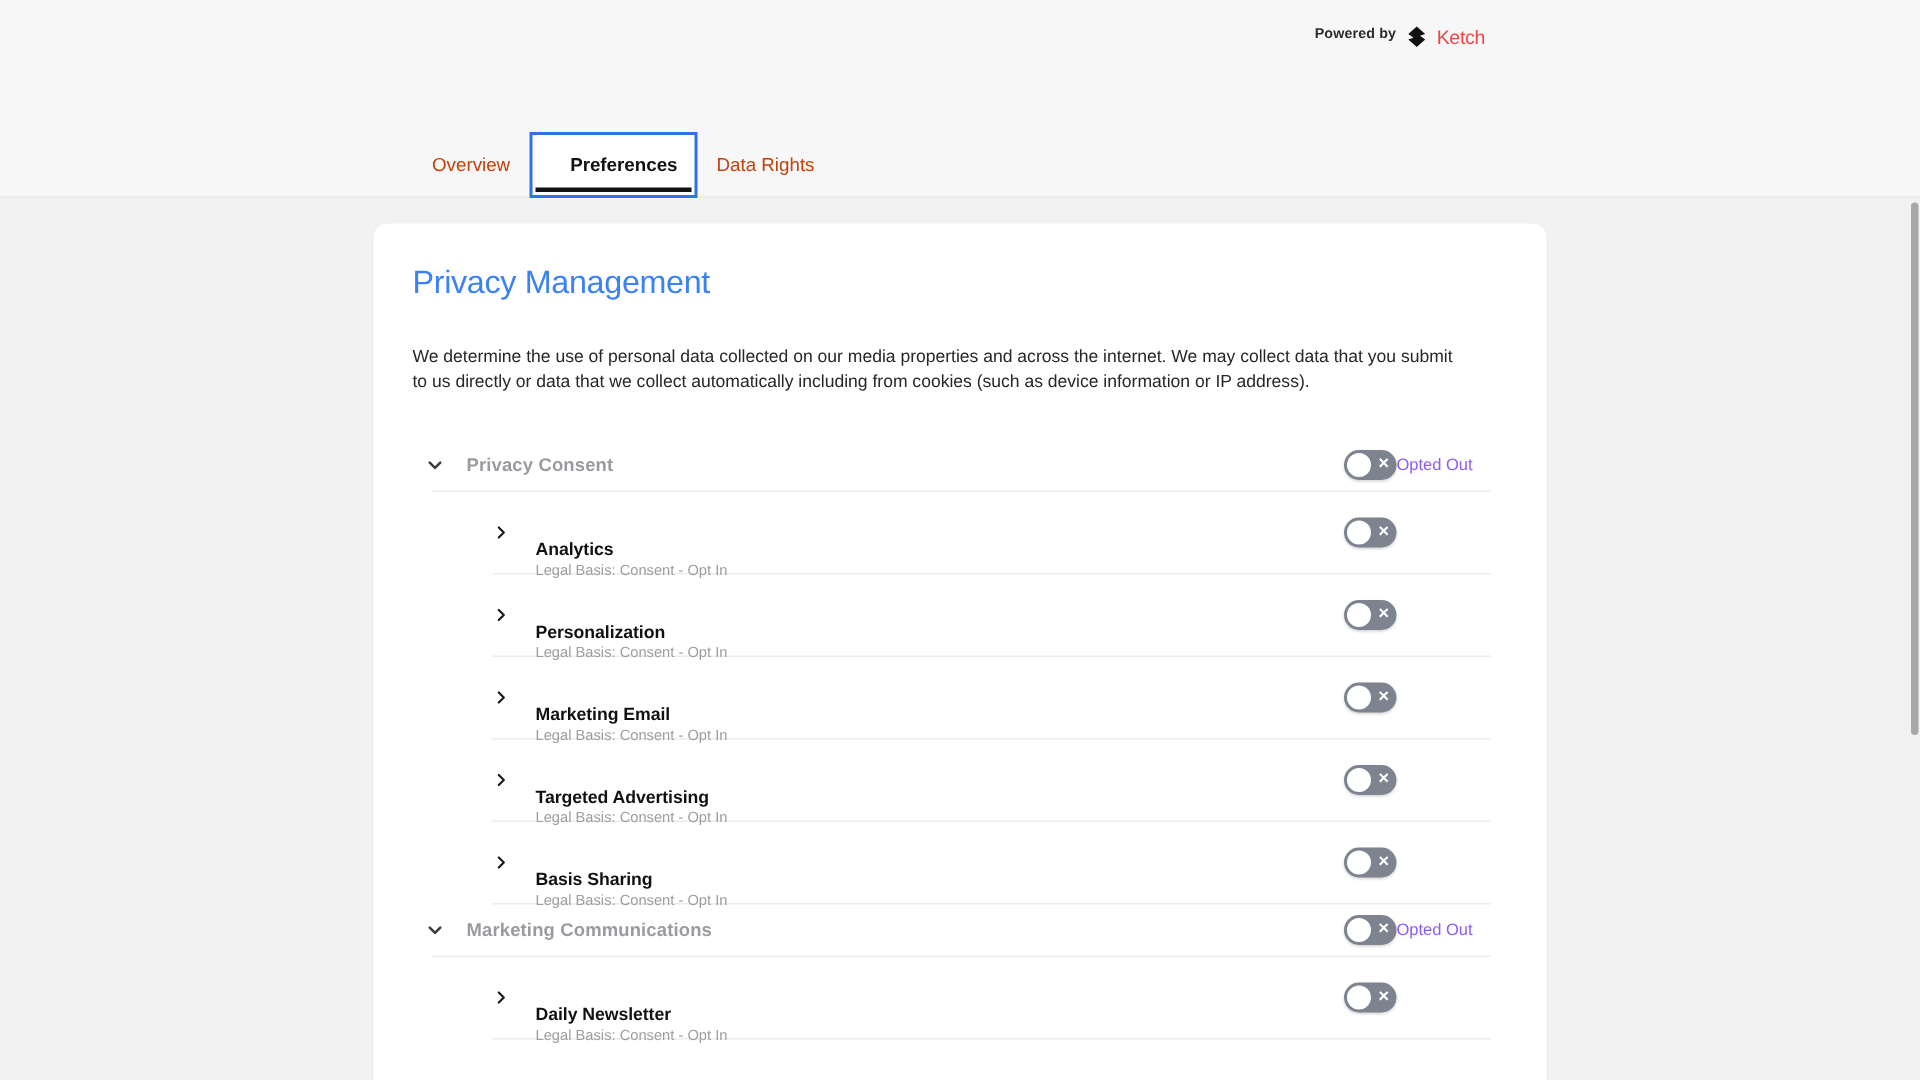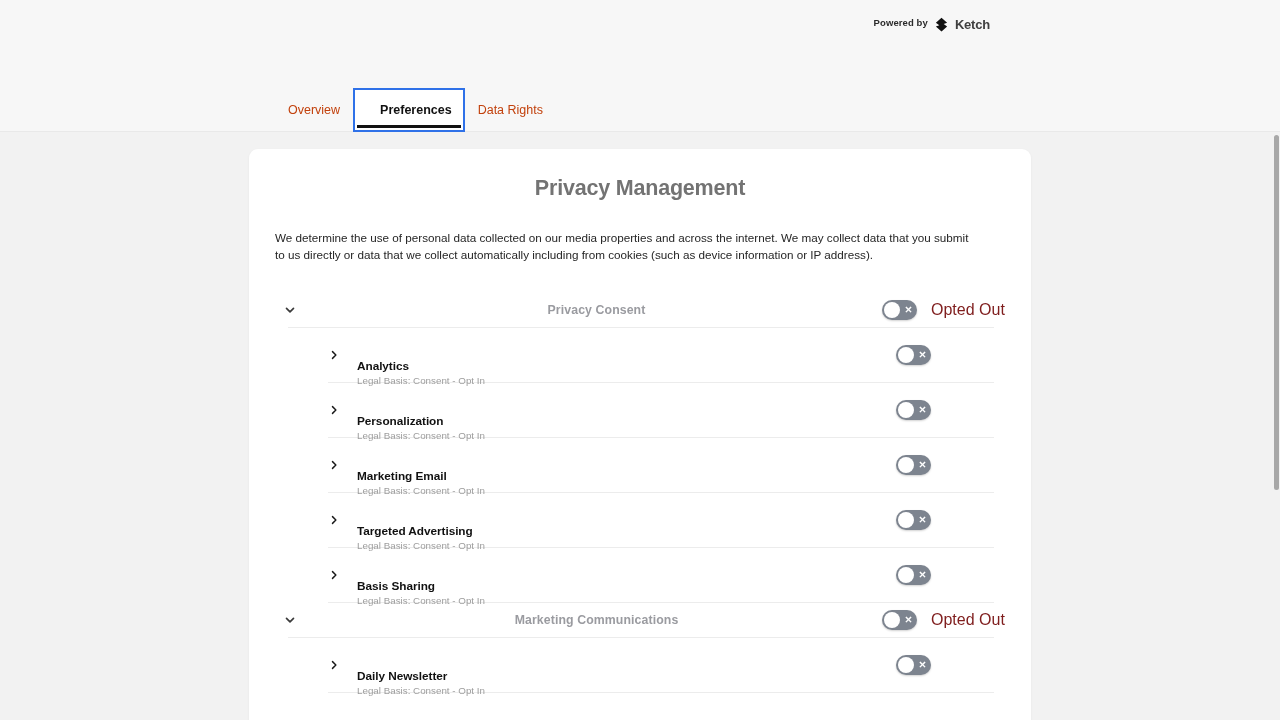--- a/index.html
+++ b/index.html
@@ -53,22 +53,22 @@
     color: #2b2b2b;
     letter-spacing: 0.1px;
   }
   .ketch-mark {
     width: 15px;
     height: 15px;
     display: block;
   }
   .ketch-word {
     font-size: 13px;
-    font-weight: bold;
-    color: #404040;
+    font-weight: normal;
+    color: #ef4444;
     letter-spacing: -0.2px;
   }
 
   
   .tabs {
     position: absolute;
     left: 275px;
     top: 88px;
     display: flex;
     align-items: stretch;
@@ -112,45 +112,43 @@
     width: 782px;
     min-height: 700px;
     background: #ffffff;
     border-radius: 9px;
     padding: 0 26px;
     box-shadow: 0 1px 3px rgba(0,0,0,0.05);
   }
 
   .card-title {
     font-size: 21.5px;
-    font-weight: bold;
-    color: #737373;
+    font-weight: normal;
+    color: #3b82f6;
     letter-spacing: -0.2px;
     padding-top: 27px;
-    text-align: center;
   }
 
   .card-body-text {
     margin-top: 29px;
     font-size: 11.7px;
     line-height: 16.5px;
     color: #262626;
     max-width: 700px;
   }
 
   
   .sections { margin-top: 30px; }
 
   .section-header {
     display: flex;
     align-items: center;
     height: 34px;
     padding: 0 8px 0 8px;
     cursor: pointer;
-    text-align: center;
   }
   .chev-down {
     width: 14px;
     height: 14px;
     flex: 0 0 14px;
     margin-right: 14px;
     display: block;
   }
   .section-name {
     font-size: 12.3px;
@@ -193,23 +191,22 @@
     right: 4.5px;
     top: 0;
     height: 20px;
     line-height: 20px;
     font-size: 9.5px;
     font-weight: bold;
     color: #ffffff;
   }
 
   .toggle-status {
-    font-size: 16px;
-    color: #7f1d1d;
-    margin-left: 14px;
+    font-size: 11px;
+    color: #8b5cf6;
     white-space: nowrap;
     width: 66px;
   }
 
   .section-right {
     display: flex;
     align-items: center;
     flex: 0 0 auto;
   }
 

